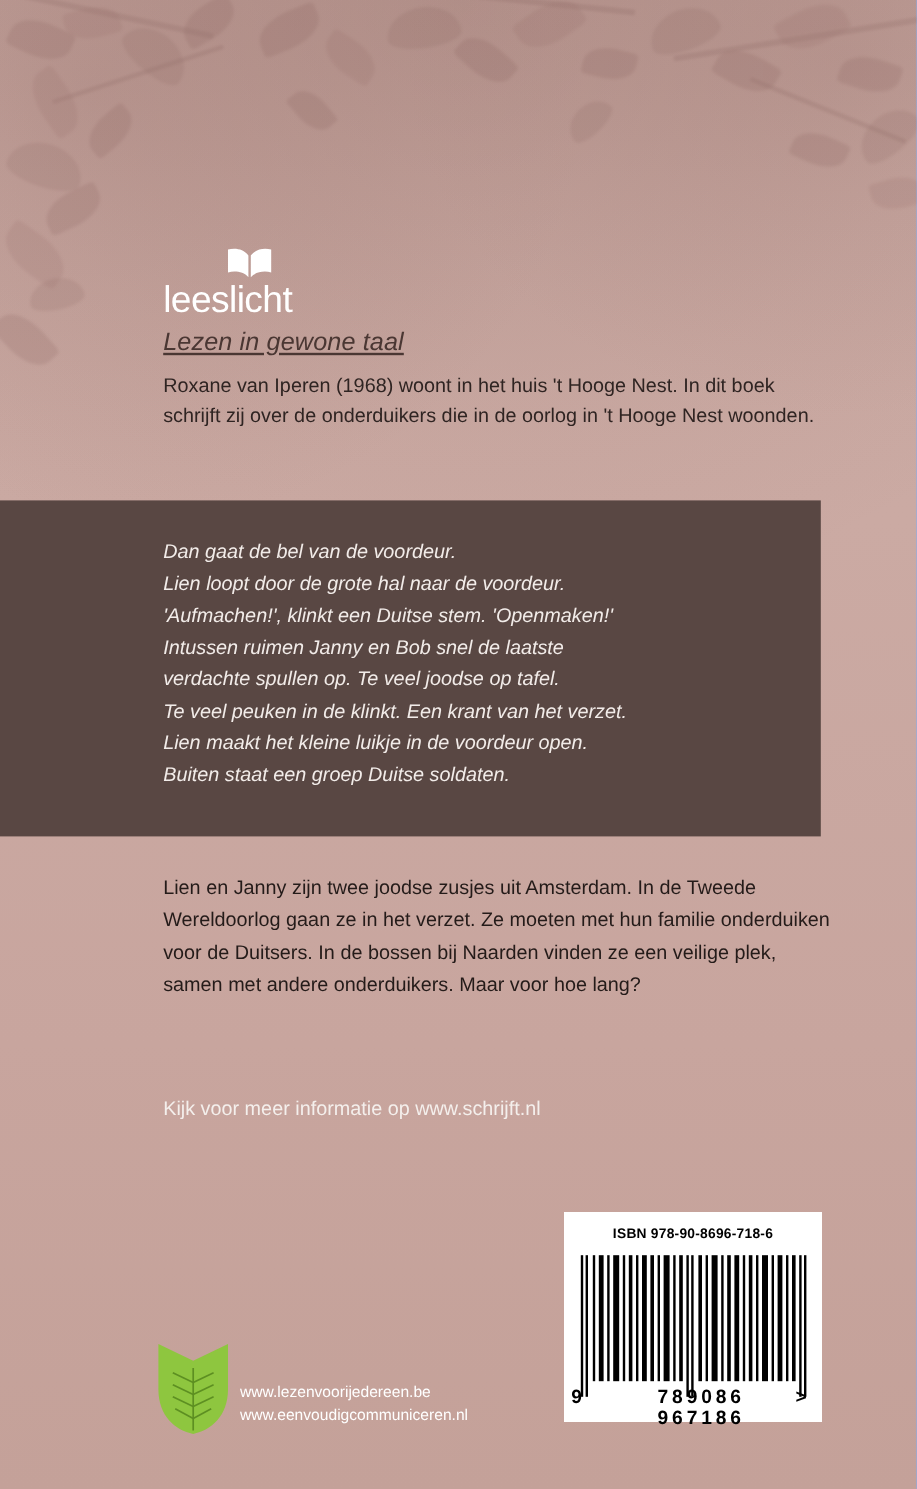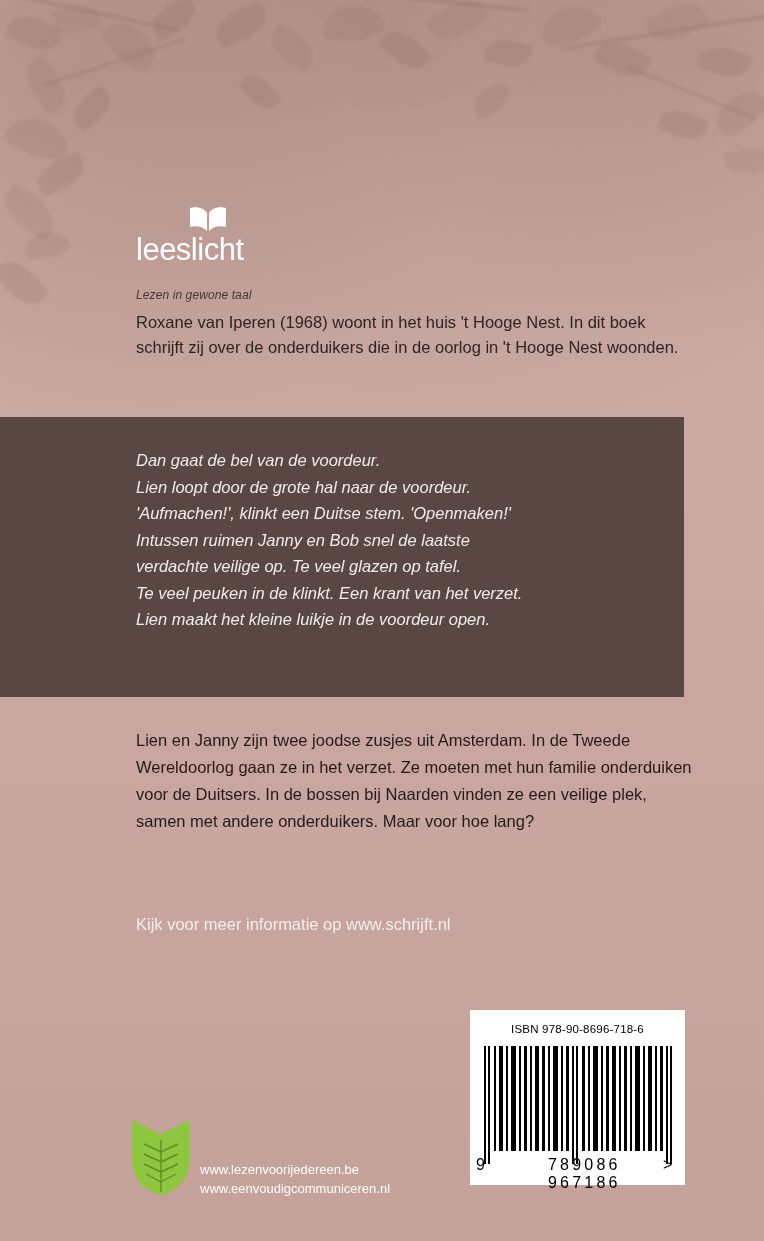--- a/index.html
+++ b/index.html
@@ -74,25 +74,26 @@
     margin-bottom: 2px;
   }
   .logo-word {
     font-size: 31px;
     color: #ffffff;
     letter-spacing: -0.5px;
     font-weight: 400;
     line-height: 1.0;
   }
   .logo-tag {
-    margin-top: 23px;
-    font-size: 12px;
+    margin-top: 9px;
+    font-size: 21px;
     font-style: italic;
     color: #4a3733;
     letter-spacing: 0.1px;
+    text-decoration: underline;
   }
 
   .author-para {
     position: absolute;
     left: 136px;
     top: 310px;
     width: 560px;
     font-size: 16.5px;
     line-height: 25px;
     color: #2f2422;
@@ -137,20 +138,21 @@
 
   
   .barcode-box {
     position: absolute;
     left: 470px;
     top: 1010px;
     width: 215px;
     height: 175px;
     background: #ffffff;
     padding: 0;
+    font-weight: bold;
   }
   .isbn-text {
     text-align: center;
     font-size: 11.5px;
     color: #000;
     padding-top: 13px;
     letter-spacing: 0.2px;
     font-family: "Liberation Sans", sans-serif;
   }
   .bars {
@@ -188,21 +190,20 @@
     width: 62px;
     height: 78px;
   }
   .urls {
     position: absolute;
     left: 200px;
     top: 1150px;
     font-size: 13px;
     line-height: 19px;
     color: #ffffff;
-    margin-top: 10px;
   }
   .urls div { white-space: nowrap; }
 </style>
 </head>
 <body>
 
 <div class="page">
 
   <div class="bg-base"></div>
 
@@ -258,23 +259,24 @@
     </div>
 
     <div class="author-para">Roxane van Iperen (1968) woont in het huis 't Hooge Nest. In dit boek schrijft zij over de onderduikers die in de oorlog in 't Hooge Nest woonden.</div>
 
     <div class="quote-band"></div>
     <div class="quote-text">
       <div>Dan gaat de bel van de voordeur.</div>
       <div>Lien loopt door de grote hal naar de voordeur.</div>
       <div>'Aufmachen!', klinkt een Duitse stem. 'Openmaken!'</div>
       <div>Intussen ruimen Janny en Bob snel de laatste</div>
-      <div>verdachte veilige op. Te veel glazen op tafel.</div>
+      <div>verdachte spullen op. Te veel joodse op tafel.</div>
       <div>Te veel peuken in de klinkt. Een krant van het verzet.</div>
       <div>Lien maakt het kleine luikje in de voordeur open.</div>
+      <div>Buiten staat een groep Duitse soldaten.</div>
     </div>
 
     <div class="summary-para">Lien en Janny zijn twee joodse zusjes uit Amsterdam. In de Tweede Wereldoorlog gaan ze in het verzet. Ze moeten met hun familie onderduiken voor de Duitsers. In de bossen bij Naarden vinden ze een veilige plek, samen met andere onderduikers. Maar voor hoe lang?</div>
 
     <div class="info-line">Kijk voor meer informatie op www.schrijft.nl</div>
 
     <div class="barcode-box">
       <div class="isbn-text">ISBN 978-90-8696-718-6</div>
       <div class="bars">
         <div class="bar guard" style="left:0px;   width:2px;"></div>

